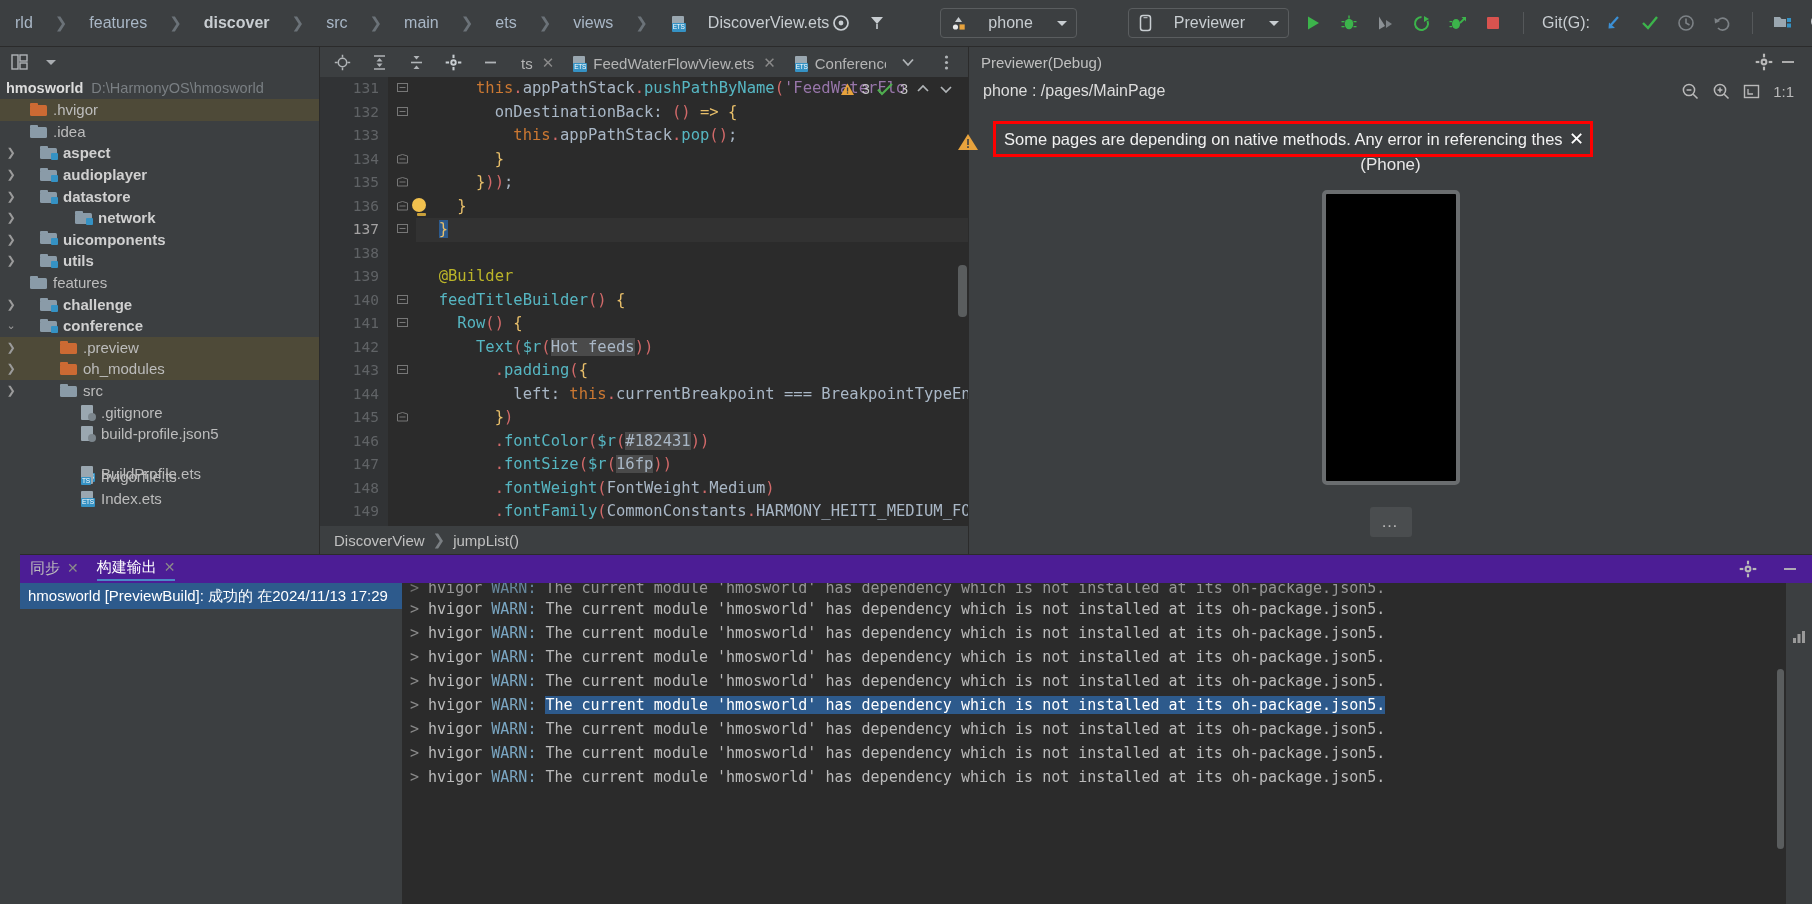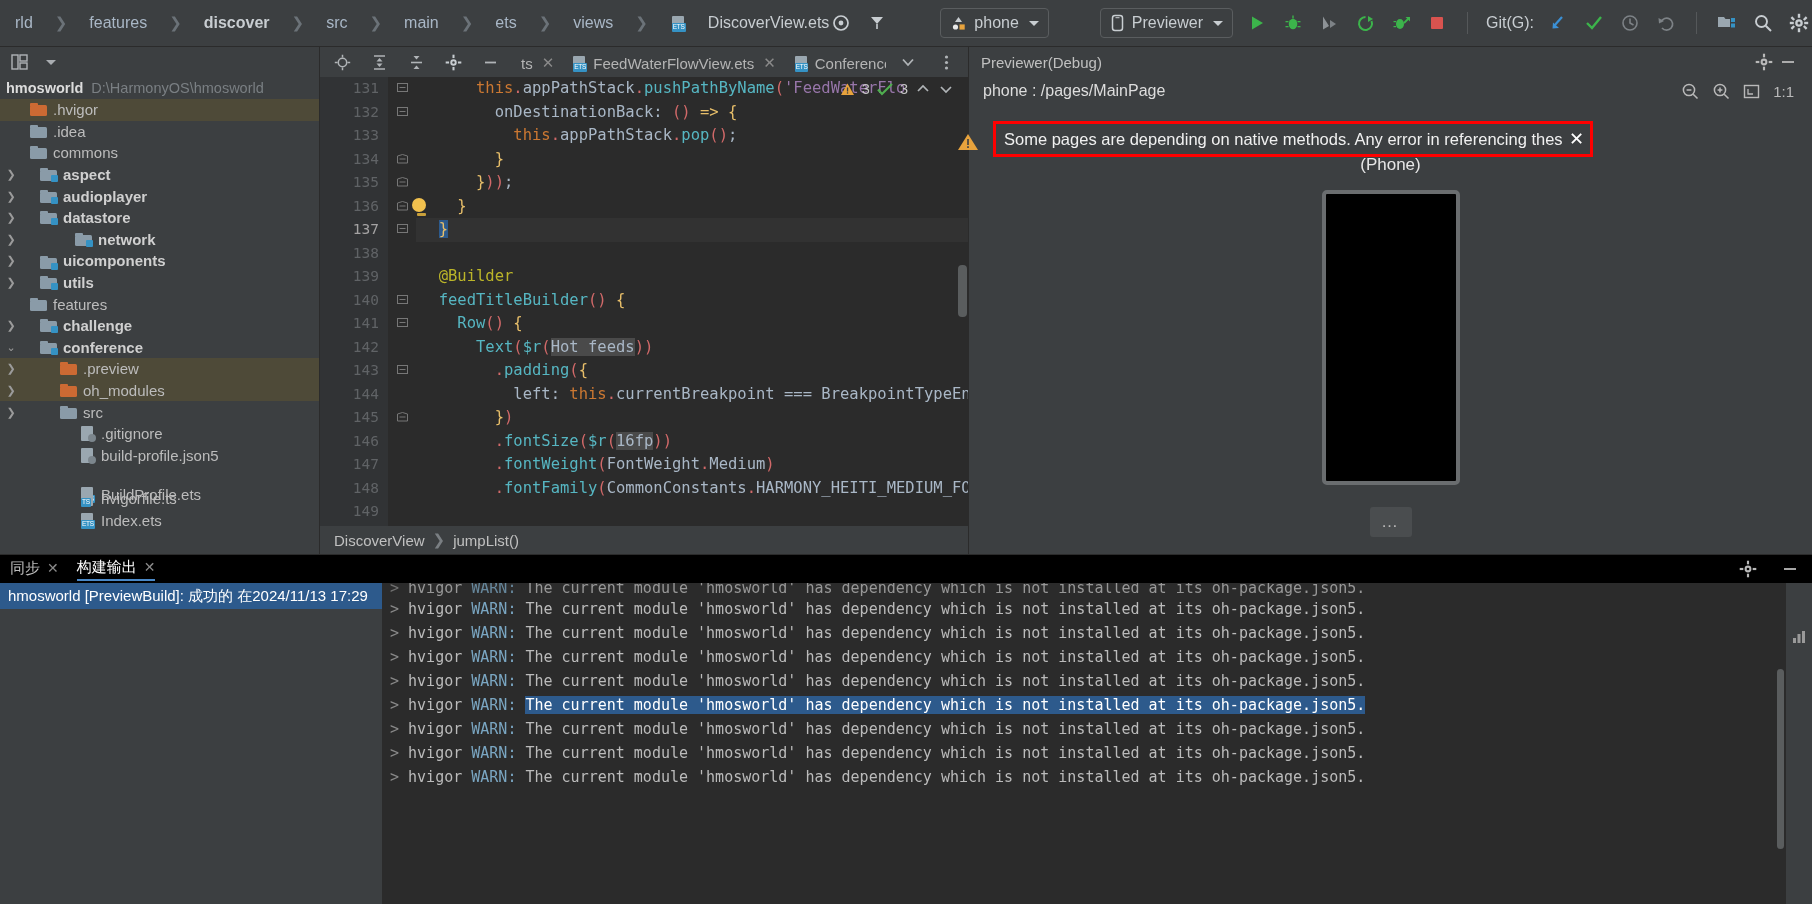--- a/index.html
+++ b/index.html
@@ -22,21 +22,21 @@
   .crumb { color:#a9b7c6; font-size:16px; padding:0 5px; }
   .crumb.bold { font-weight:bold; color:#c8cdd1; }
   .crumb.plain { color:#a9b7c6; }
   .crumb-sep { color:#6b7278; font-size:15px; padding:0 1px; }
   .crumb-file { color:#c8cdd1; font-size:16px; padding-left:6px; }
   .topbar-spacer { flex:1 1 auto; }
   .topbar-right { display:flex; align-items:center; gap:12px; }
 
   .icon-btn { width:24px; height:24px; display:flex; align-items:center; justify-content:center; cursor:pointer; }
   .combo {
-    display:flex; align-items:center; gap:7px; height:30px; padding:0 9px;
+    display:flex; align-items:center; gap:21px; height:30px; padding:0 9px;
     border:1px solid #5a5d5f; border-radius:4px; color:#c8cdd1; font-size:16px; cursor:pointer;margin-left:39px;
   }
   .combo .caret { border-left:5px solid transparent; border-right:5px solid transparent; border-top:5px solid #c8cdd1; margin-left:3px;}
   .vdiv { width:1px; height:22px; background:#55585a; margin:0 6px; }
   .git-label { color:#c8cdd1; font-size:16px; }
 
   
   .main { display:flex; flex:1 1 auto; min-height:0; }
 
   
@@ -122,21 +122,21 @@
   }
   .warn-tri { position:absolute; left:-39px; top:8px; }
   .warn-text { color:#f0f0f0; font-size:16.5px; padding-left:8px; white-space:nowrap; overflow:hidden; flex:1 1 auto;}
   .warn-x { color:#ffffff; font-size:18px; padding:0 6px; cursor:pointer; }
 
   .dims { margin-top:28px; color:#e6e6e6; font-size:17px; text-align:center; line-height:1.25;}
   .phone-frame { margin-top:14px; width:138px; height:295px; border:4px solid #6a6d6f; border-radius:5px; background:#000; }
   .dots-btn { margin-top:22px; width:42px; height:30px; background:#4a4d4f; border-radius:3px; display:flex; align-items:center; justify-content:center; color:#b9b9b9; letter-spacing:2px; font-size:17px; cursor:pointer;}
 
   
-  .bottom { height:350px; flex:0 0 350px; display:flex; flex-direction:column; background:#000000; border-top:1px solid #2b2b2b;}
+  .bottom { height:350px; flex:0 0 350px; display:flex; flex-direction:column; background:#4c1d95; border-top:1px solid #2b2b2b;margin-left:20px;}
   .bt-tabs { height:28px; display:flex; align-items:center; padding:0 10px; gap:18px; font-size:15px; }
   .bt-tab { display:flex; align-items:center; gap:7px; color:#bdbdbd; cursor:pointer; padding-bottom:2px;}
   .bt-tab.active { color:#ffffff; border-bottom:2px solid #4a88c7; }
   .bt-tab .x { color:#8a8a8a; font-size:14px;}
   .bt-tabs .sp{flex:1 1 auto;}
   .bt-body { flex:1 1 auto; display:flex; min-height:0; }
   .bt-left { width:382px; flex:0 0 382px; background:#3c3f41; position:relative;}
   .buildmsg { height:26px; background:#2d5a8c; color:#ffffff; display:flex; align-items:center; padding:0 8px; font-size:15px; white-space:nowrap; }
   .bt-right { flex:1 1 auto; background:#2b2b2b; position:relative; overflow:hidden; font-family:"DejaVu Sans Mono", monospace; font-size:15px;}
   .logline { height:24px; line-height:24px; white-space:pre; padding-left:8px; color:#bbbbbb;}
@@ -344,27 +344,20 @@
             </span>
           </div>
           <div class="trow">
             <span class="arrow none"></span>
             <span class="ind0" style="display:inline-flex;align-items:center;gap:6px;">
               <span class="fold"></span>
               <span class="tlabel">.idea</span>
             </span>
           </div>
           <div class="trow">
-            <span class="arrow none"></span>
-            <span class="ind0" style="display:inline-flex;align-items:center;gap:6px;">
-              <span class="fold"></span>
-              <span class="tlabel">commons</span>
-            </span>
-          </div>
-          <div class="trow">
             <span class="arrow">❯</span>
             <span class="ind1" style="display:inline-flex;align-items:center;gap:6px;">
               <span class="fold">
                 <span class="badge"></span>
               </span>
               <span class="tlabel b">aspect</span>
             </span>
           </div>
           <div class="trow">
             <span class="arrow">❯</span>
@@ -388,21 +381,21 @@
             <span class="arrow">❯</span>
             <span class="ind1" style="display:inline-flex;align-items:center;gap:6px;padding-left:35px;">
               <span class="fold">
                 <span class="badge"></span>
               </span>
               <span class="tlabel b">network</span>
             </span>
           </div>
           <div class="trow">
             <span class="arrow">❯</span>
-            <span class="ind1" style="display:inline-flex;align-items:flex-end;gap:6px;">
+            <span class="ind1" style="display:inline-flex;align-items:flex-start;gap:6px;">
               <span class="fold">
                 <span class="badge"></span>
               </span>
               <span class="tlabel b">uicomponents</span>
             </span>
           </div>
           <div class="trow">
             <span class="arrow">❯</span>
             <span class="ind1" style="display:inline-flex;align-items:center;gap:6px;">
               <span class="fold">
@@ -689,20 +682,21 @@
             <div class="cline"><span class="">    </span><span class="k-brc">}</span></div>
             <div class="cline cur"><span class="">  </span><span class="caretblk">}</span></div>
             <div class="cline"></div>
             <div class="cline"><span class="">  </span><span class="k-ann">@Builder</span></div>
             <div class="cline"><span class="">  </span><span class="k-meth">feedTitleBuilder</span><span class="k-par">()</span><span class=""> </span><span class="k-brc">{</span></div>
             <div class="cline"><span class="">    </span><span class="k-meth">Row</span><span class="k-par">()</span><span class=""> </span><span class="k-brc">{</span></div>
             <div class="cline"><span class="">      </span><span class="k-meth">Text</span><span class="k-par">(</span><span class="k-meth">$r</span><span class="k-par">(</span><span class="k-hl">Hot feeds</span><span class="k-par">))</span></div>
             <div class="cline"><span class="">        </span><span class="k-dot">.</span><span class="k-meth">padding</span><span class="k-par">(</span><span class="k-brc">{</span></div>
             <div class="cline"><span class="">          </span><span class="k-id">left</span><span class="k-id">: </span><span class="k-this">this</span><span class="k-dot">.</span><span class="k-id">currentBreakpoint</span><span class="k-id"> === </span><span class="k-id">BreakpointTypeEnum</span></div>
             <div class="cline"><span class="">        </span><span class="k-brc">}</span><span class="k-par">)</span></div>
+            <div class="cline"><span class="">        </span><span class="k-dot">.</span><span class="k-meth">fontColor</span><span class="k-par">(</span><span class="k-meth">$r</span><span class="k-par">(</span><span class="k-hl">#182431</span><span class="k-par">))</span></div>
             <div class="cline"><span class="">        </span><span class="k-dot">.</span><span class="k-meth">fontSize</span><span class="k-par">(</span><span class="k-meth">$r</span><span class="k-par">(</span><span class="k-hl">16fp</span><span class="k-par">))</span></div>
             <div class="cline"><span class="">        </span><span class="k-dot">.</span><span class="k-meth">fontWeight</span><span class="k-par">(</span><span class="k-id">FontWeight</span><span class="k-dot">.</span><span class="k-id">Medium</span><span class="k-par">)</span></div>
             <div class="cline"><span class="">        </span><span class="k-dot">.</span><span class="k-meth">fontFamily</span><span class="k-par">(</span><span class="k-id">CommonConstants</span><span class="k-dot">.</span><span class="k-id">HARMONY_HEITI_MEDIUM_FONT_FAMI</span></div>
           </div>
 
         <div style="position:absolute; right:14px; top:4px; display:flex; align-items:center; gap:7px; font-size:14.5px;">
           <span>
             <svg width="15" height="15" viewBox="0 0 15 15">
                 <path d="M7.5 1.5 L14 13 L1 13 Z" fill="#e8a33d"></path>
                 <rect x="6.9" y="5.5" width="1.3" height="4" fill="#3c3f41"></rect>

